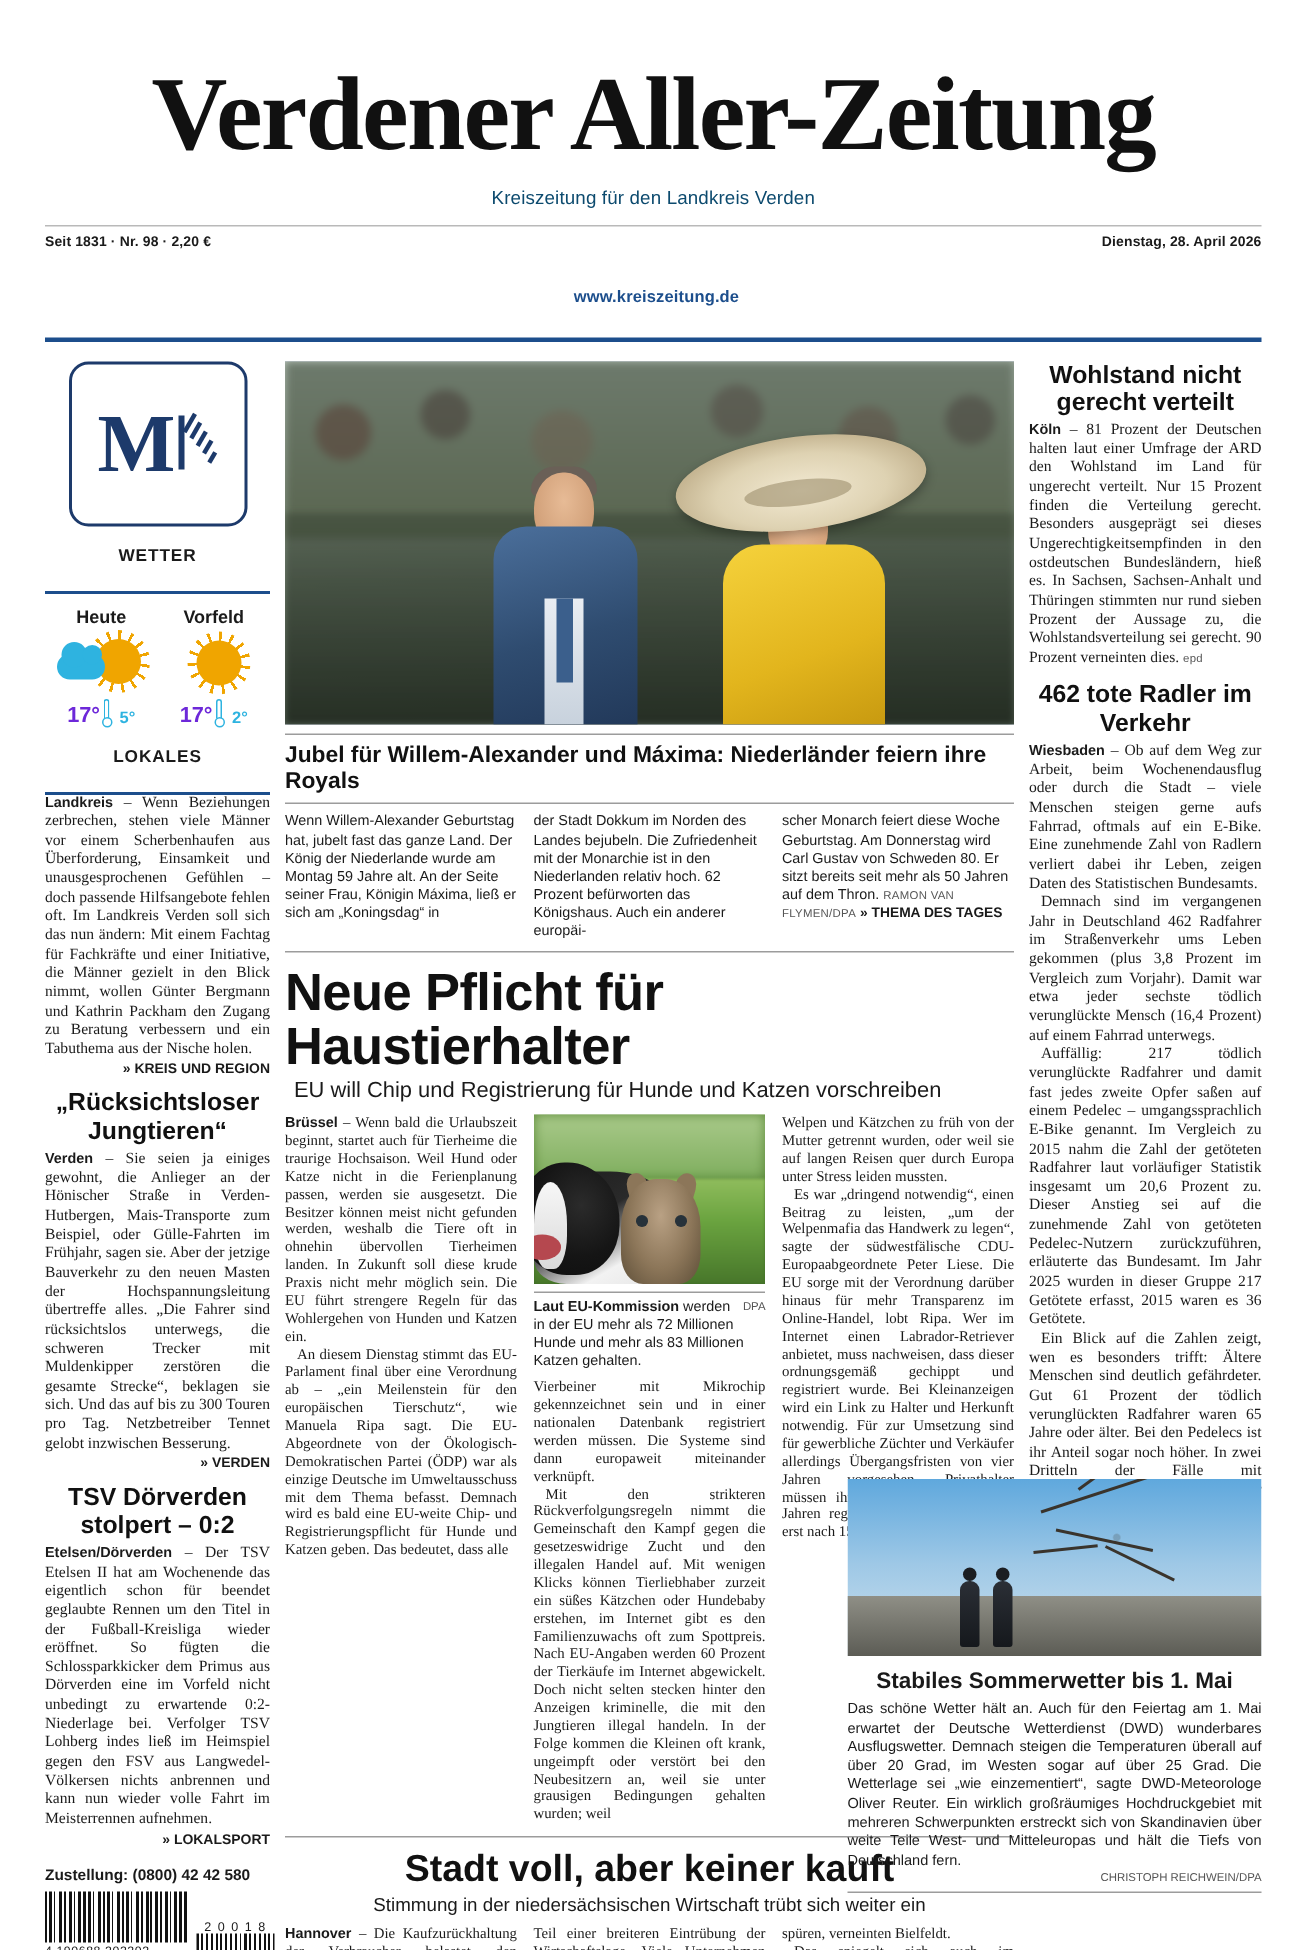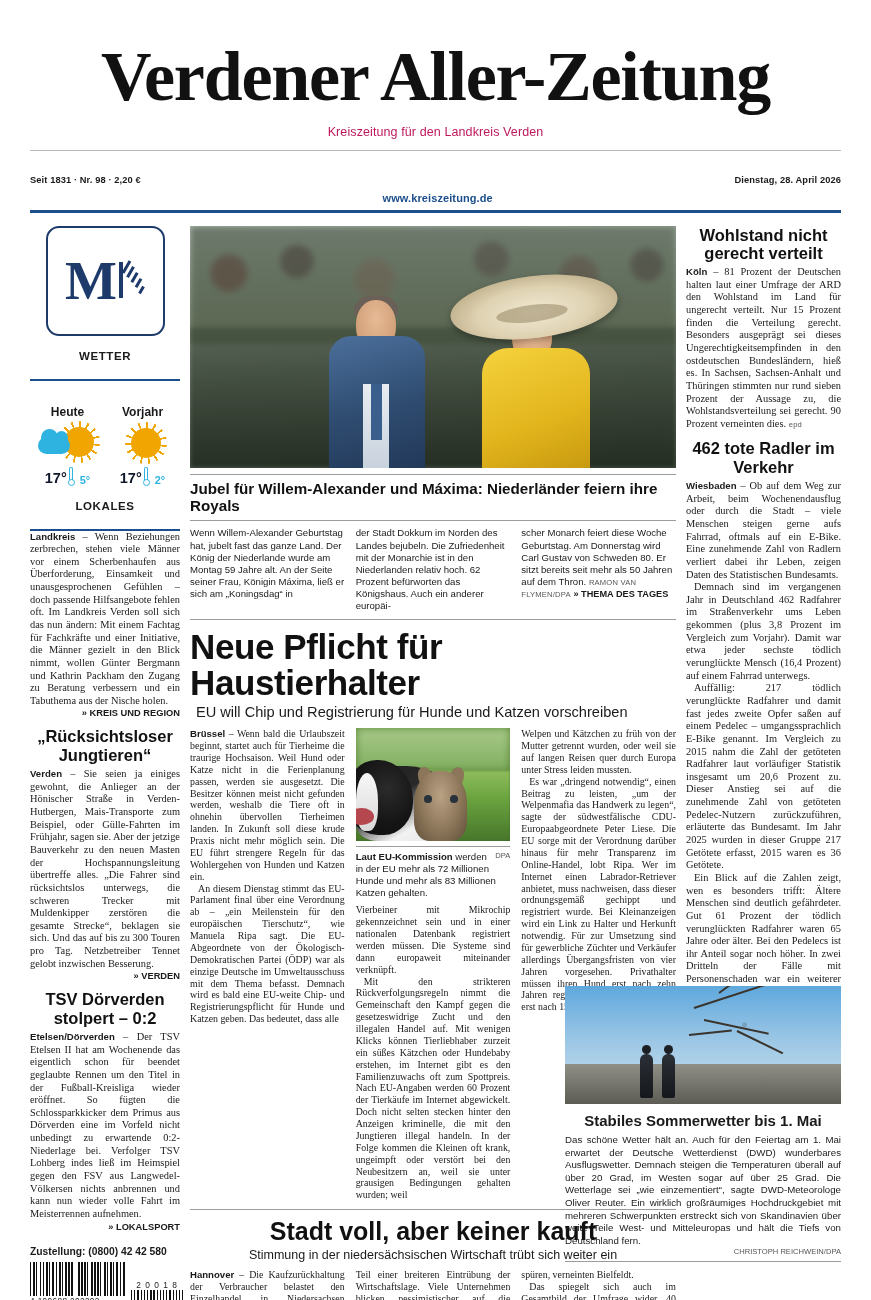--- a/index.html
+++ b/index.html
@@ -20,29 +20,29 @@
     font-size: 70px;
     line-height: 0.95;
     letter-spacing: -1.2px;
     color: #111;
   }
   .masthead-sub {
     font-family: "Liberation Sans", sans-serif;
     font-size: 12.5px;
     font-weight: 400;
     margin-top: 14px;
-    color: #be185d;
+    color: #0c4a6e;
     letter-spacing: 0.1px;
   }
   .masthead-rule-top { border-top: 1px solid #b9b9b9; margin-top: 11px; }
   .folio {
-    display: flex; align-items: center; justify-content: space-between;
+    display: flex; justify-content: space-between;
     font-family: "Liberation Sans", sans-serif;
     font-size: 9.3px; font-weight: 700;
-    padding: 5px 0 6px 0;
+    padding: 5px 0 21px 0;
     letter-spacing: 0.1px;
   }
   .folio .url { color: #1c4e8c; font-size: 11px; margin-top: 36px; }
   .masthead-rule-bot { border-top: 3px solid #1c4e8c; }
 
   
   .grid {
     display: grid;
     grid-template-columns: 150px 1fr 155px;
     column-gap: 10px;
@@ -77,21 +77,21 @@
   .sec-head {
     font-family: "Liberation Sans", sans-serif;
     font-weight: 700; font-size: 11.5px;
     text-align: center; letter-spacing: 0.6px;
     padding-bottom: 17px;
     border-bottom: 2px solid #1c4e8c;
     margin-top: 14px;
   }
 
   
-  .weather { display: flex; margin-top: 24px; }
+  .weather { display: flex; margin-top: 8px; }
   .wx { flex: 1; text-align: center; position: relative; }
   .wx-label {
     font-family: "Liberation Sans", sans-serif;
     font-weight: 700; font-size: 12px; margin-bottom: 4px;
   }
   .wx-icon { height: 40px; position: relative; }
   .sun {
     position: absolute; width: 30px; height: 30px;
     border-radius: 50%; background: #f0a500;
   }
@@ -126,21 +126,21 @@
   }
   .cloud::after {
     content: ""; position: absolute; width: 13px; height: 13px;
     background: #2eb3e0; border-radius: 50%; left: 17px; top: -6px;
   }
   .wx-temps {
     display: flex; align-items: flex-end; justify-content: center;
     gap: 1px; margin-top: 4px;
     font-family: "Liberation Sans", sans-serif; font-weight: 700;
   }
-  .t-hi { color: #0f172a; font-size: 14.5px; }
+  .t-hi { color: #6d28d9; font-size: 14.5px; }
   .t-lo { color: #2eb3e0; font-size: 11px; margin-left: 2px; }
   .thermo {
     width: 7px; height: 19px; position: relative; margin: 0 2px 0 0;
   }
   .thermo-stem {
     position: absolute; left: 1.5px; top: 0; width: 4px; height: 13px;
     border: 1.3px solid #2eb3e0; border-bottom: none;
     border-radius: 3px 3px 0 0;
   }
   .thermo-bulb {
@@ -509,21 +509,21 @@
           <div class="wx-temps">
             <span class="t-hi">17°</span>
             <span class="thermo">
               <span class="thermo-stem"></span>
                 <span class="thermo-bulb"></span>
             </span>
             <span class="t-lo">5°</span>
           </div>
         </div>
         <div class="wx">
-          <div class="wx-label">Vorjahr</div>
+          <div class="wx-label">Vorfeld</div>
           <div class="wx-icon">
             <span class="sun" style="left:26px;top:5px;"></span>
           </div>
           <div class="wx-temps">
             <span class="t-hi">17°</span>
             <span class="thermo">
               <span class="thermo-stem"></span>
                 <span class="thermo-bulb"></span>
             </span>
             <span class="t-lo">2°</span>

